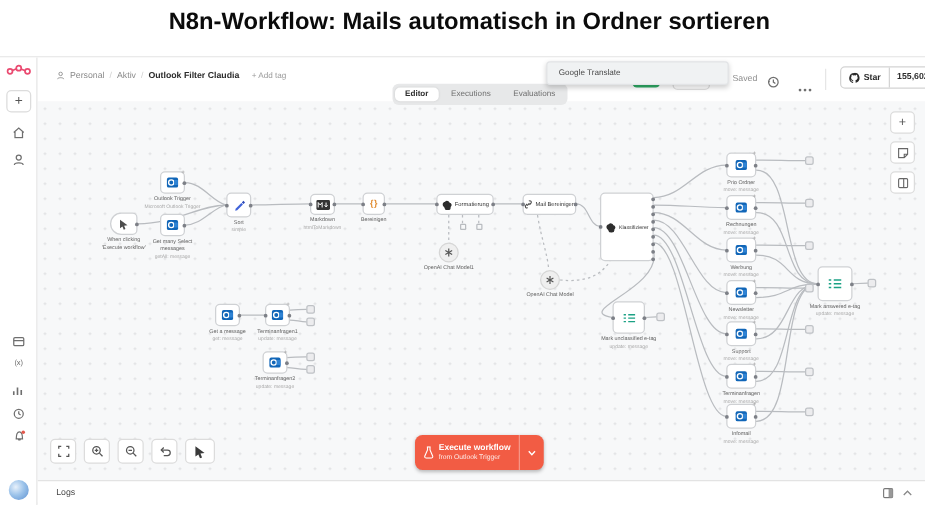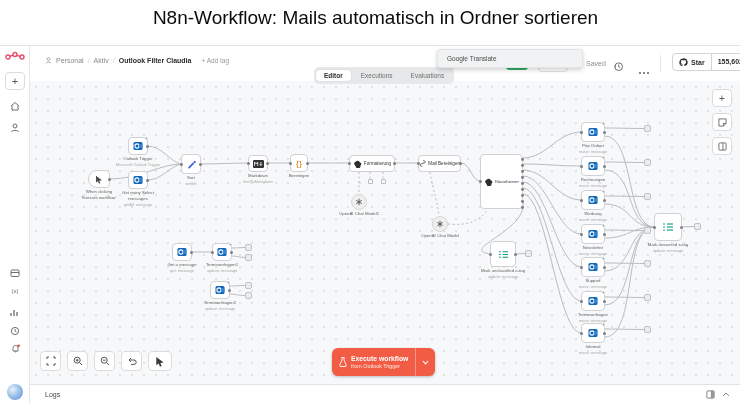--- a/index.html
+++ b/index.html
@@ -1,18 +1,18 @@
 <!DOCTYPE html>
 <html><head>
 <meta charset="utf-8">
 <style>
   * { margin:0; padding:0; box-sizing:border-box; }
   html,body { width:740px; height:416px; background:#fff; font-family:"Liberation Sans", sans-serif; overflow:hidden; position:relative; }
 
-  .page-title { position:absolute; top:7px; left:0; width:100%; text-align:center; font-size:19px; font-weight:400; color:#0b0b0b;padding-left:11px; }
+  .page-title { position:absolute; top:7px; left:0; width:100%; text-align:center; font-size:19px; font-weight:700; color:#0b0b0b;padding-left:11px; }
 
   .app { position:absolute; top:45px; left:0; width:740px; height:358px; background:#fff; border-top:1px solid #e3e3e3; border-bottom:1px solid #d9d9d9; }
 
   
   .sidebar { position:absolute; top:0; left:0; width:30px; height:358px; background:#fff; border-right:1px solid #e6e6e6; z-index:30; }
   .sb-item { position:absolute; left:0; width:30px; display:flex; justify-content:center; align-items:center; }
   .sb-plus { left:5px; width:20px; height:18px; border:1px solid #dcdcdc; border-radius:4px; color:#555; font-size:11px; line-height:16px; text-align:center; background:#fff; }
   .avatar { position:absolute; left:7px; top:338px; width:16px; height:16px; border-radius:50%; background:radial-gradient(circle at 35% 35%, #e8f1fb 0%, #9cc3ea 45%, #5b8fd0 100%); }
 
   

